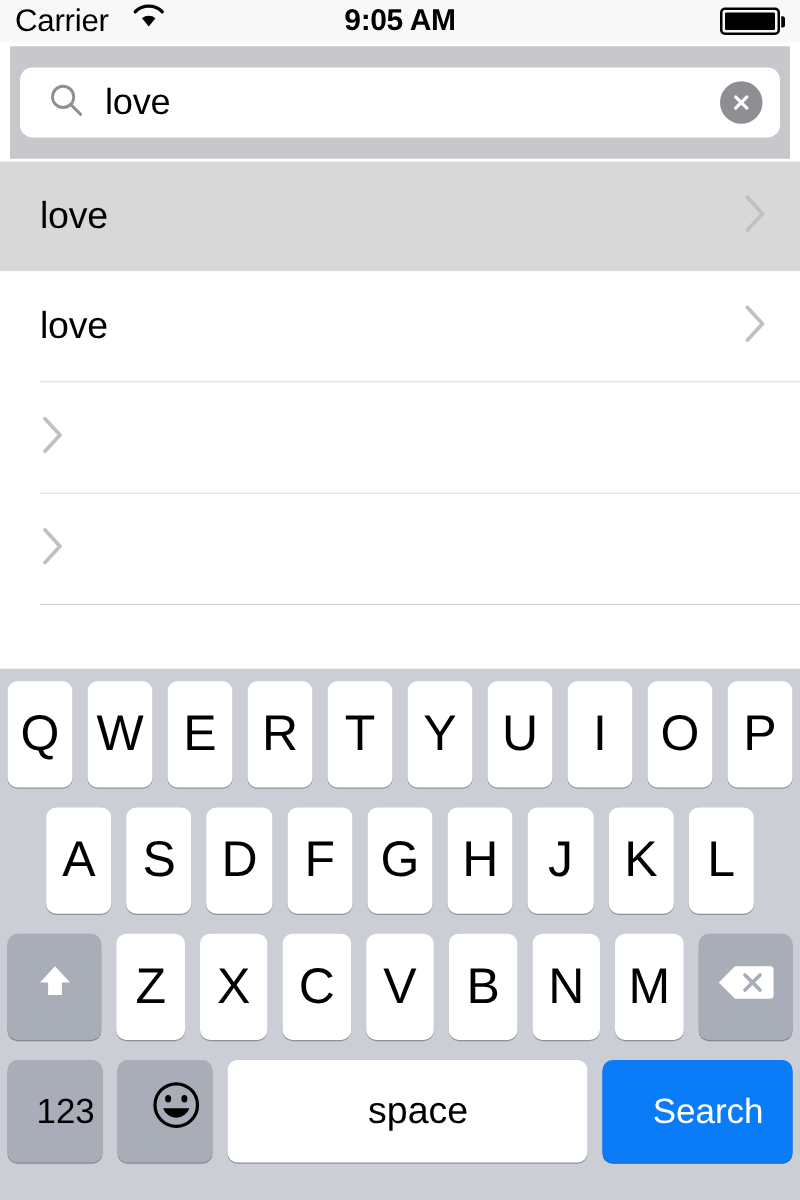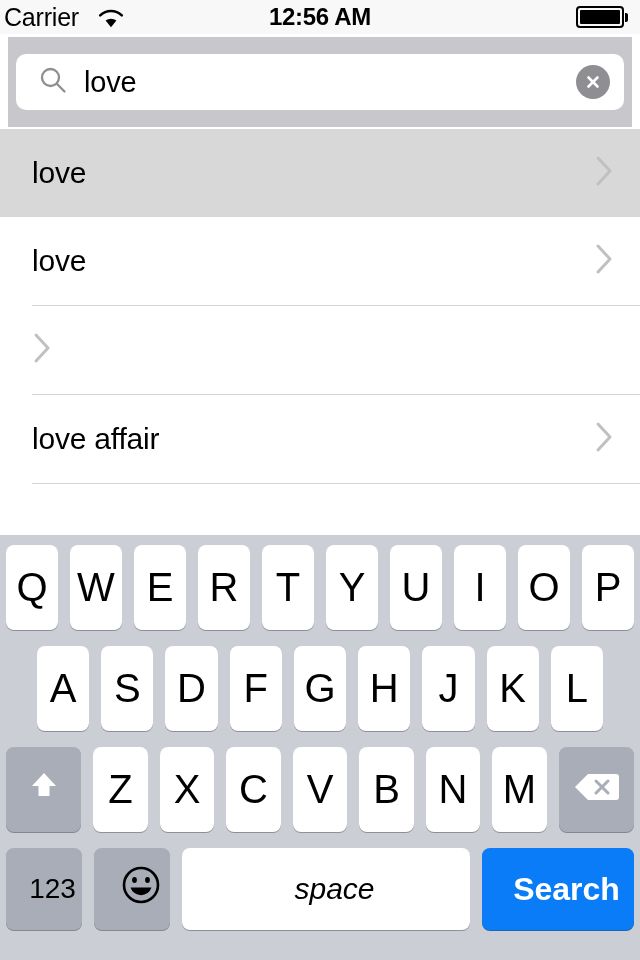--- a/index.html
+++ b/index.html
@@ -26,23 +26,23 @@
     top: 0; left: 0;
     width: 640px;
     height: 34px;
     background: #f8f8f8;
     display: flex;
     align-items: center;
     z-index: 20;
   }
   .status-left {
     position: absolute;
-    left: 4px;
-    display: flex;
-    align-items: flex-end;
+    left: 12px;
+    display: flex;
+    align-items: flex-start;
     gap: 19px;
   }
   .carrier-text {
     font-size: 25px;
     color: #000;
     letter-spacing: -0.2px;
   }
   .wifi-icon { display: block; }
   .status-time {
     position: absolute;
@@ -220,50 +220,48 @@
   .key.backspace { width: 76px; }
   .key.num {
     width: 76px;
     font-size: 28px;
   }
   .key.emoji { width: 76px; }
   .key.space {
     flex: 1 1 auto;
     font-size: 30px;
     max-width: 312px;
-    font-style: italic;
   }
   .key.search-key {
     width: 152px;
     background: #0a7cf7;
     color: #ffffff;
-    font-size: 32px;
+    font-size: 28px;
     box-shadow: 0 1px 0 rgba(8,90,180,0.9);
-    font-weight: bold;
   }
   .kb-row.r4 .key { height: 82px; padding-left: 17px; }
 </style>
 </head>
 <body>
 
 <div class="phone">
 
   <div class="watermark">lovable</div>
 
   <div class="status-bar">
     <div class="status-left">
       <span class="carrier-text">Carrier</span>
       <span class="wifi-icon">
         <svg width="26" height="19" viewBox="0 0 26 19">
           <path d="M13 18.2 L7.6 11.6 A8.6 8.6 0 0 1 18.4 11.6 Z" fill="#000"></path>
           <path d="M2.2 6.4 A15.4 15.4 0 0 1 23.8 6.4" stroke="#000" stroke-width="2.6" fill="none" stroke-linecap="round"></path>
         </svg>
       </span>
     </div>
-    <div class="status-time">12:56 AM</div>
+    <div class="status-time">9:05 AM</div>
     <div class="battery">
       <div class="battery-body">
           <div class="battery-fill"></div>
         </div>
       <div class="battery-cap"></div>
     </div>
   </div>
 
   <div class="search-bar-wrap">
     <div class="search-bar-bg"></div>
@@ -308,21 +306,20 @@
     <div class="row">
       <span class="chevron">
         <svg width="20" height="34" viewBox="0 0 20 34">
             <polyline points="4,4 16,17 4,30" stroke="#c0c0c0" stroke-width="3" fill="none" stroke-linecap="round" stroke-linejoin="round"></polyline>
           </svg>
       </span>
     </div>
     <div class="row-sep"></div>
 
     <div class="row">
-      <span class="row-label">love affair</span>
       <span class="chevron">
         <svg width="20" height="34" viewBox="0 0 20 34">
             <polyline points="4,4 16,17 4,30" stroke="#c0c0c0" stroke-width="3" fill="none" stroke-linecap="round" stroke-linejoin="round"></polyline>
           </svg>
       </span>
     </div>
     <div class="row-sep"></div>
 
 
   </div>

